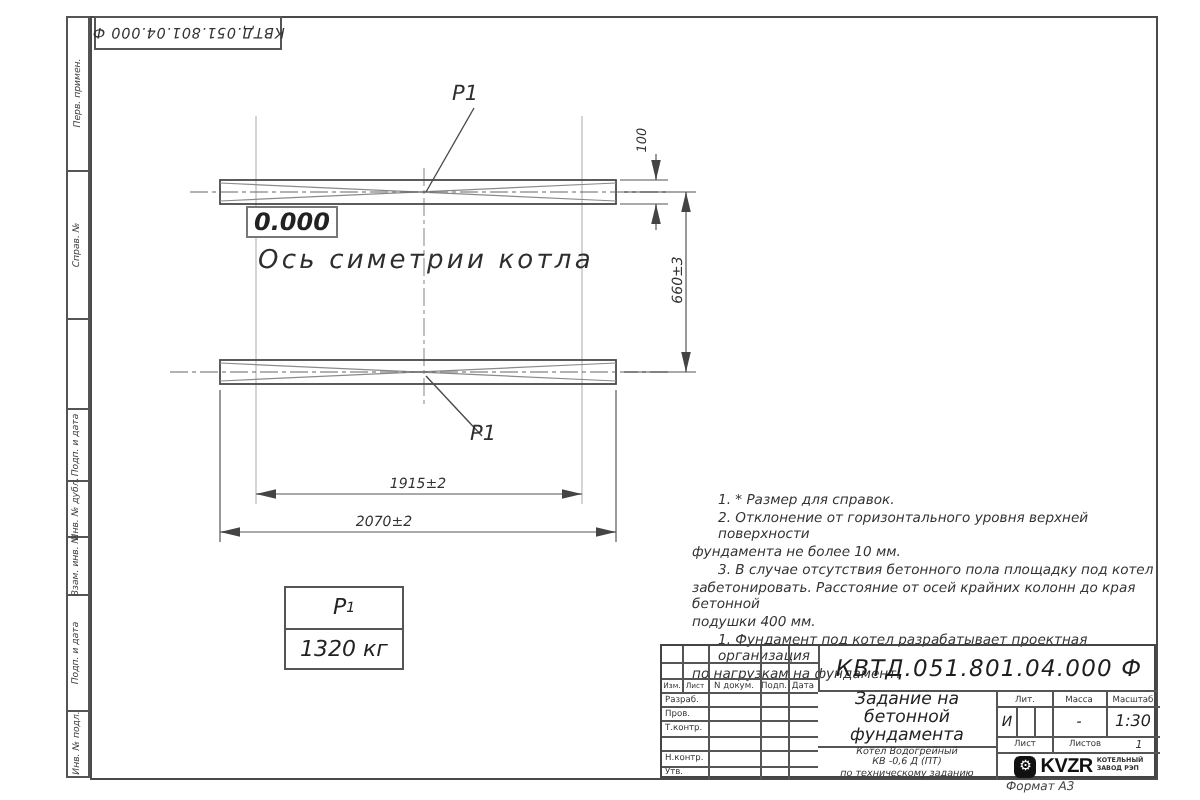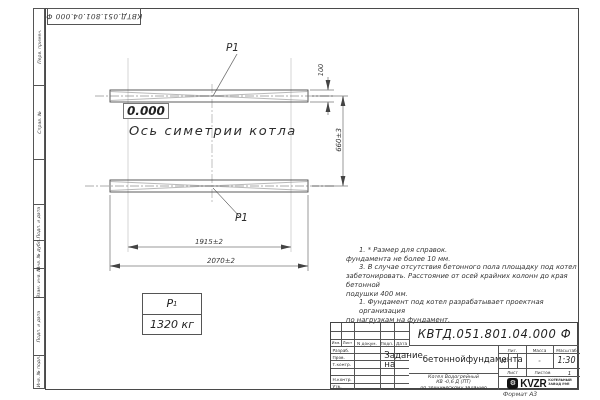--- a/index.html
+++ b/index.html
@@ -41,22 +41,22 @@
   .tb{left:330px;top:322px;width:248px;height:67px;border:1px solid #444;box-sizing:border-box;}
   .tb *{box-sizing:border-box;}
   .tb .cell{position:absolute;}
   .hline{position:absolute;left:0;height:0;border-top:1px solid #555;}
   .vline{position:absolute;top:0;width:0;border-left:1px solid #555;}
   .tb-lbl{position:absolute;font-size:4.3px;color:#333;white-space:nowrap;}
   .tb-lbl.c{text-align:center;}
   .docnum{left:78px;top:0;width:170px;height:23px;border-left:1px solid #555;border-bottom:1px solid #555;
           display:flex;align-items:center;justify-content:center;
           font-size:11.5px;font-style:italic;letter-spacing:.6px;color:#1e1e1e;}
-  .tname{left:78px;top:23px;width:89px;height:27px;display:flex;flex-direction:row;
-         align-items:center;justify-content:center;font-size:8.6px;line-height:9px;color:#222;}
+  .tname{left:78px;top:23px;width:89px;height:27px;display:flex;flex-direction:column;
+         align-items:center;justify-content:center;font-size:8.6px;font-style:italic;line-height:9px;color:#222;}
   .tsub{left:78px;top:50px;width:89px;height:17px;border-top:1px solid #555;display:flex;flex-direction:column;
         align-items:center;justify-content:center;font-size:4.8px;font-style:italic;line-height:5.4px;color:#333;}
   .tright{left:167px;top:23px;width:81px;height:44px;border-left:1px solid #555;}
   .val{position:absolute;display:flex;align-items:center;justify-content:center;
        font-size:7px;font-style:italic;color:#222;}
   .logo-row{position:absolute;left:0;top:30px;width:81px;height:14px;display:flex;
             align-items:center;justify-content:center;gap:2px;}
   .logo-mark{width:11px;height:11px;border-radius:3px;background:#111;color:#fff;
              display:flex;align-items:center;justify-content:center;font-size:7px;}
   .logo-txt{font-weight:bold;font-size:10px;letter-spacing:-.3px;color:#111;
@@ -149,36 +149,37 @@
       <line x1="308" y1="195" x2="308" y2="271"></line>
       <line x1="110" y1="266" x2="308" y2="266" marker-start="url(#arw)" marker-end="url(#arw)"></line>
     </g>
   </svg>
 
   <span class="abs p1" style="left:226px;top:41px">Р1</span>
   <span class="abs zero-box">0.000</span>
   <span class="abs axis-lbl">Ось симетрии котла</span>
   <span class="abs p1" style="left:235px;top:211px">Р1</span>
   <span class="abs dim dim-c" style="left:209px;top:238px">1915±2</span>
-  <span class="abs dim dim-c" style="left:221px;top:257px">2070±2</span>
+  <span class="abs dim dim-c" style="left:192px;top:257px">2070±2</span>
   <span class="abs dim rot" style="left:315px;top:66px;font-size:6.5px">100</span>
   <span class="abs dim rot" style="left:327px;top:136px">660±3</span>
 
   <div class="abs ptable">
     <div class="row">
       <span>Р</span>
         <sub>1</sub>
     </div>
     <div class="row">
       <span>1320 кг</span>
     </div>
   </div>
 
   <div class="abs notes">
     <div class="note-line ind">1. * Размер для справок.</div>
+    <div class="note-line ind">2. Отклонение от горизонтального уровня верхней поверхности</div>
     <div class="note-line">фундамента не более 10 мм.</div>
     <div class="note-line ind">3. В случае отсутствия бетонного пола площадку под котел</div>
     <div class="note-line">забетонировать. Расстояние от осей крайних колонн до края бетонной</div>
     <div class="note-line">подушки 400 мм.</div>
     <div class="note-line ind">1. Фундамент под котел разрабатывает проектная организация</div>
     <div class="note-line">по нагрузкам на фундамент.</div>
   </div>
 
   <div class="abs tb">
 

